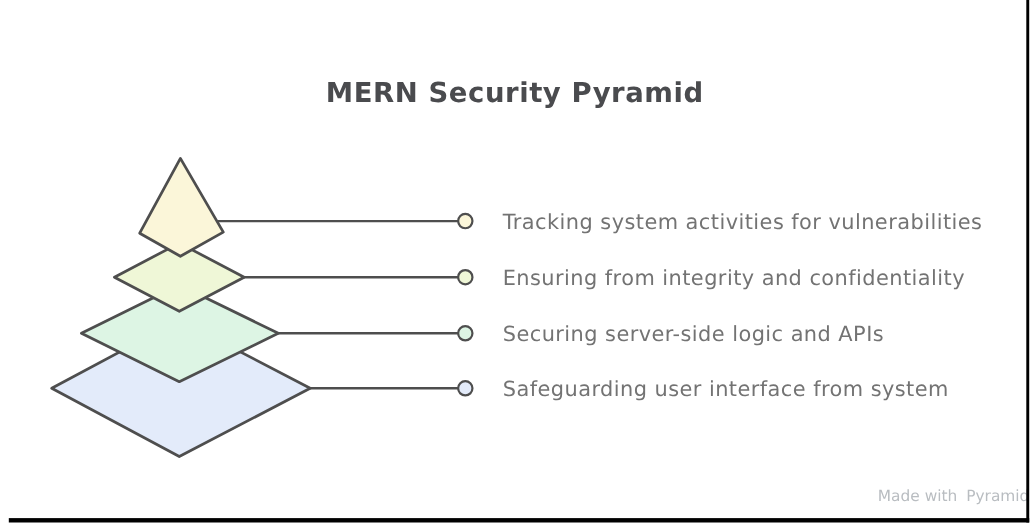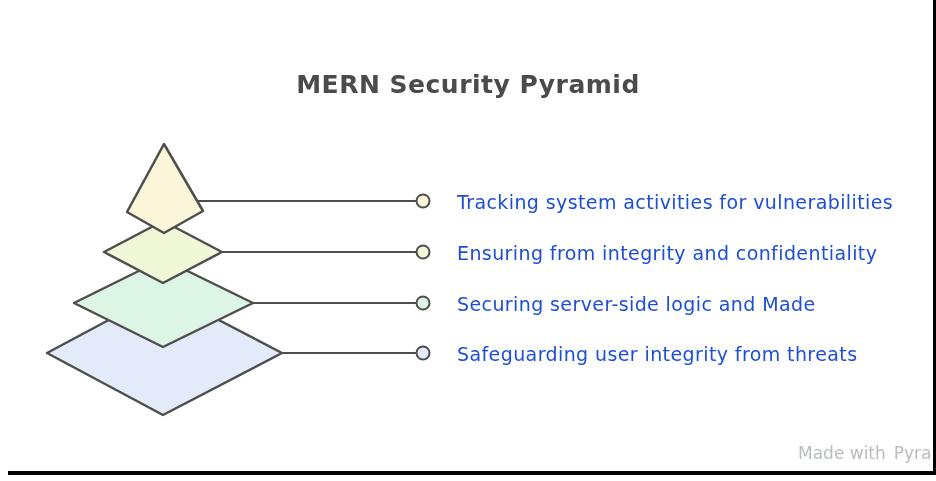--- a/index.html
+++ b/index.html
@@ -32,32 +32,32 @@
     top: 0;
     left: 0;
   }
   .row-label {
     position: absolute;
     left: 457px;
     height: 26px;
     line-height: 26px;
     font-size: 19px;
     letter-spacing: 0.4px;
-    color: #1d4ed8;
+    color: #737373;
     white-space: nowrap;
   }
   .watermark {
     position: absolute;
     top: 443px;
     left: 798px;
     width: 130px;
     display: flex;
     align-items: center;
     gap: 4px;
-    font-size: 17px;
+    font-size: 14px;
     color: #b9bdc1;
     white-space: nowrap;
   }
   .border-right {
     position: absolute;
     top: 0;
     left: 933px;
     width: 3px;
     height: 475px;
     background: #000000;
@@ -91,22 +91,22 @@
     <polygon points="164,144 203,211 164,233 127,212" stroke="#4E4E4E" stroke-width="2.5" stroke-linejoin="round" fill="#FBF6D9"></polygon>
 
     <circle cx="423" cy="201" r="6.5" stroke="#4E4E4E" stroke-width="2" fill="#FBF6D9"></circle>
     <circle cx="423" cy="252" r="6.5" stroke="#4E4E4E" stroke-width="2" fill="#EFF7D7"></circle>
     <circle cx="423" cy="303" r="6.5" stroke="#4E4E4E" stroke-width="2" fill="#DDF5E4"></circle>
     <circle cx="423" cy="353" r="6.5" stroke="#4E4E4E" stroke-width="2" fill="#E3EBFA"></circle>
   </svg>
 
   <div class="row-label" style="top:189px">Tracking system activities for vulnerabilities</div>
   <div class="row-label" style="top:240px">Ensuring from integrity and confidentiality</div>
-  <div class="row-label" style="top:291px">Securing server-side logic and Made</div>
-  <div class="row-label" style="top:341px">Safeguarding user integrity from threats</div>
+  <div class="row-label" style="top:291px">Securing server-side logic and APIs</div>
+  <div class="row-label" style="top:341px">Safeguarding user interface from system</div>
 
   <div class="watermark">
     <span>Made with</span>
     <svg width="12" height="12" viewBox="0 0 12 12">
       <line x1="3.2" y1="3.4" x2="9.6" y2="1.6" stroke="#b9bdc1" stroke-width="1.6" stroke-linecap="round"></line>
       <line x1="2.4" y1="6.4" x2="8.8" y2="4.6" stroke="#b9bdc1" stroke-width="1.6" stroke-linecap="round"></line>
       <line x1="3.2" y1="9.4" x2="9.6" y2="7.6" stroke="#b9bdc1" stroke-width="1.6" stroke-linecap="round"></line>
     </svg>
     <span>Pyramid</span>
   </div>

